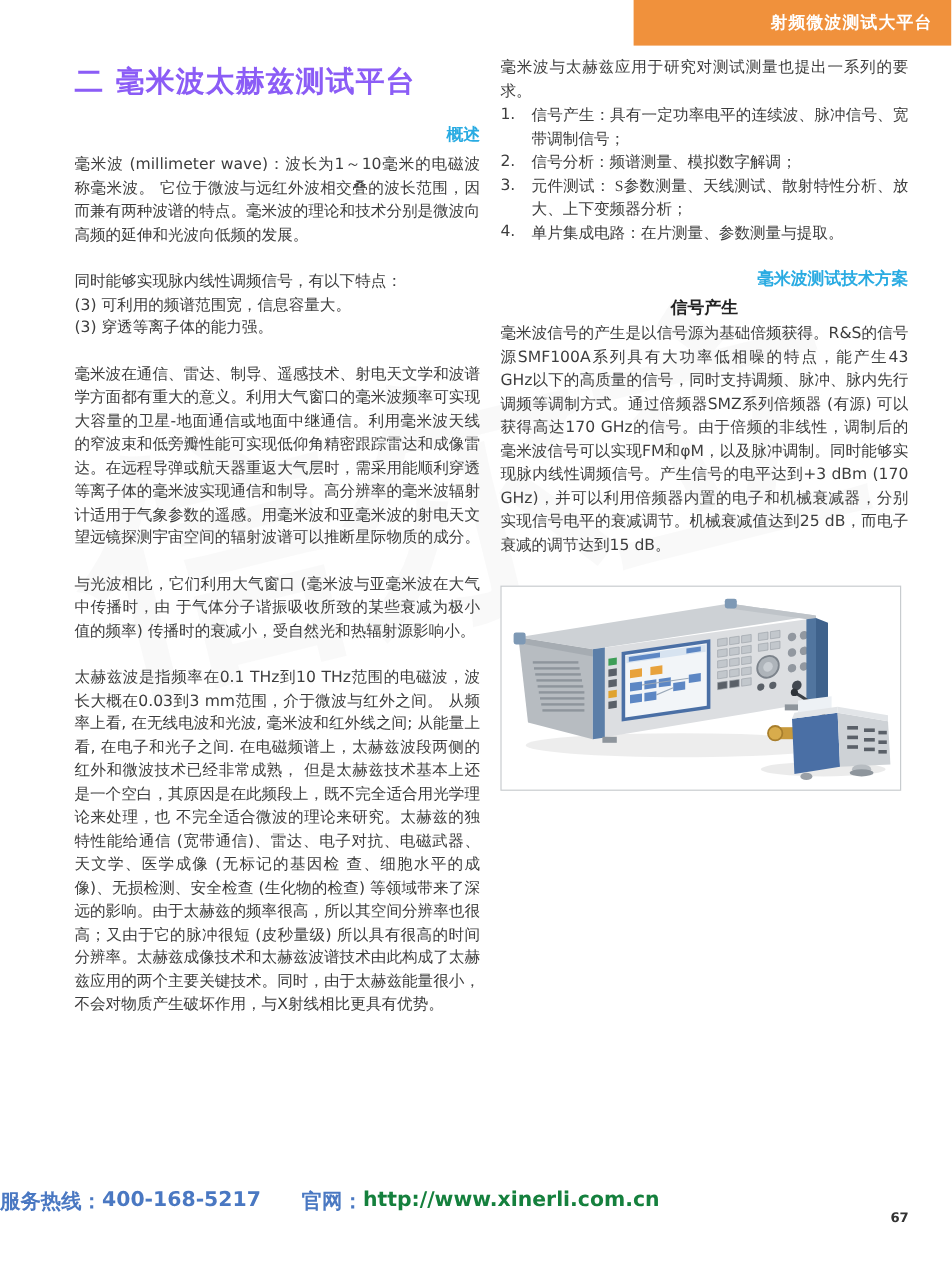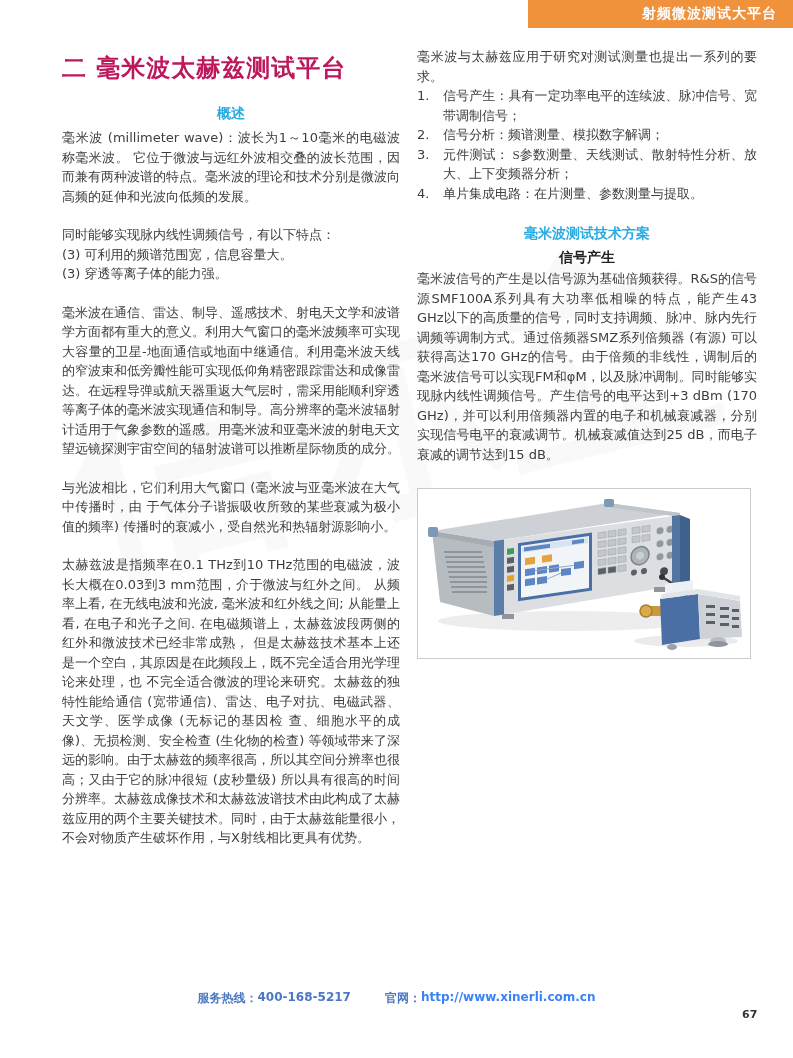--- a/index.html
+++ b/index.html
@@ -4,44 +4,44 @@
 <style>
   * { margin:0; padding:0; box-sizing:border-box; }
   html,body { background:#ffffff; }
   body { font-family:"DejaVu Sans","Liberation Sans",sans-serif; }
   .page {
     position:relative; width:793px; height:1058px; background:#ffffff;
     overflow:hidden; margin:0 auto;
   }
   
   .banner {
-    position:absolute; top:0; left:528px; right:0; height:28px;
+    position:absolute; top:0; left:528px; right:0; height:38px;
     background:#F0913C; color:#ffffff; font-size:14px; font-weight:bold;
     display:flex; align-items:center; justify-content:flex-end;
     padding-right:16px; letter-spacing:1px;
   }
   
   .watermark {
     position:absolute; left:60px; top:300px; width:680px;
     font-size:220px; font-weight:bold; color:rgba(130,130,130,0.05);
     transform:rotate(-14deg); pointer-events:none; white-space:nowrap;
     line-height:1;
   }
   
   .doc-title {
     position:absolute; left:62px; top:52px;
-    font-size:24px; font-weight:bold; color:#be185d; letter-spacing:1px;
+    font-size:24px; font-weight:bold; color:#8b5cf6; letter-spacing:1px;
   }
   
   .col { position:absolute; width:340px; color:#3d3d3d; font-size:13px; line-height:19.5px; text-align:justify; }
   .col-left  { left:62px;  top:104px; width:338px; }
   .col-right { left:417px; top:47px;  width:340px; }
   .sec-heading {
     color:#29ABE2; font-size:14px; font-weight:bold; line-height:18px;
-    margin:0 0 6px 0; text-align:center;
+    margin:0 0 6px 0; text-align:right;
   }
   .sub-heading {
     color:#222222; font-size:14px; font-weight:bold; line-height:18px;
     margin:0 0 3px 0; text-align:center;
   }
   .para { margin:0 0 19px 0; }
   .para:last-child { margin-bottom:0; }
   .intro { margin:0; }
   .feature-list { margin:0 0 19px 0; }
   .feature-item { padding-left:25px; text-indent:-25px; }
@@ -52,25 +52,25 @@
   .solution-heading { margin-top:21px; }
   
   .figure {
     margin-top:24px; width:334px; height:171px;
     border:1px solid #c8cccf; background:#ffffff;
   }
   .figure svg { display:block; }
   
   .footer-line {
     position:absolute; left:0; top:990px; width:100%;
-    display:flex; justify-content:center; gap:34px;
-    color:#4A78C2; font-size:12px; font-weight:bold;
+    display:flex; gap:34px;
+    color:#4A78C2; font-size:17px; font-weight:bold;
   }
   .footer-group { display:flex; }
-  .site-link { color:#3b82f6; text-decoration:none; cursor:pointer; }
+  .site-link { color:#15803d; text-decoration:none; cursor:pointer; }
   .page-number {
     position:absolute; left:742px; top:1008px;
     color:#333333; font-size:11px; font-weight:bold;
   }
 </style>
 </head>
 <body>
 
 <div class="page">
 

